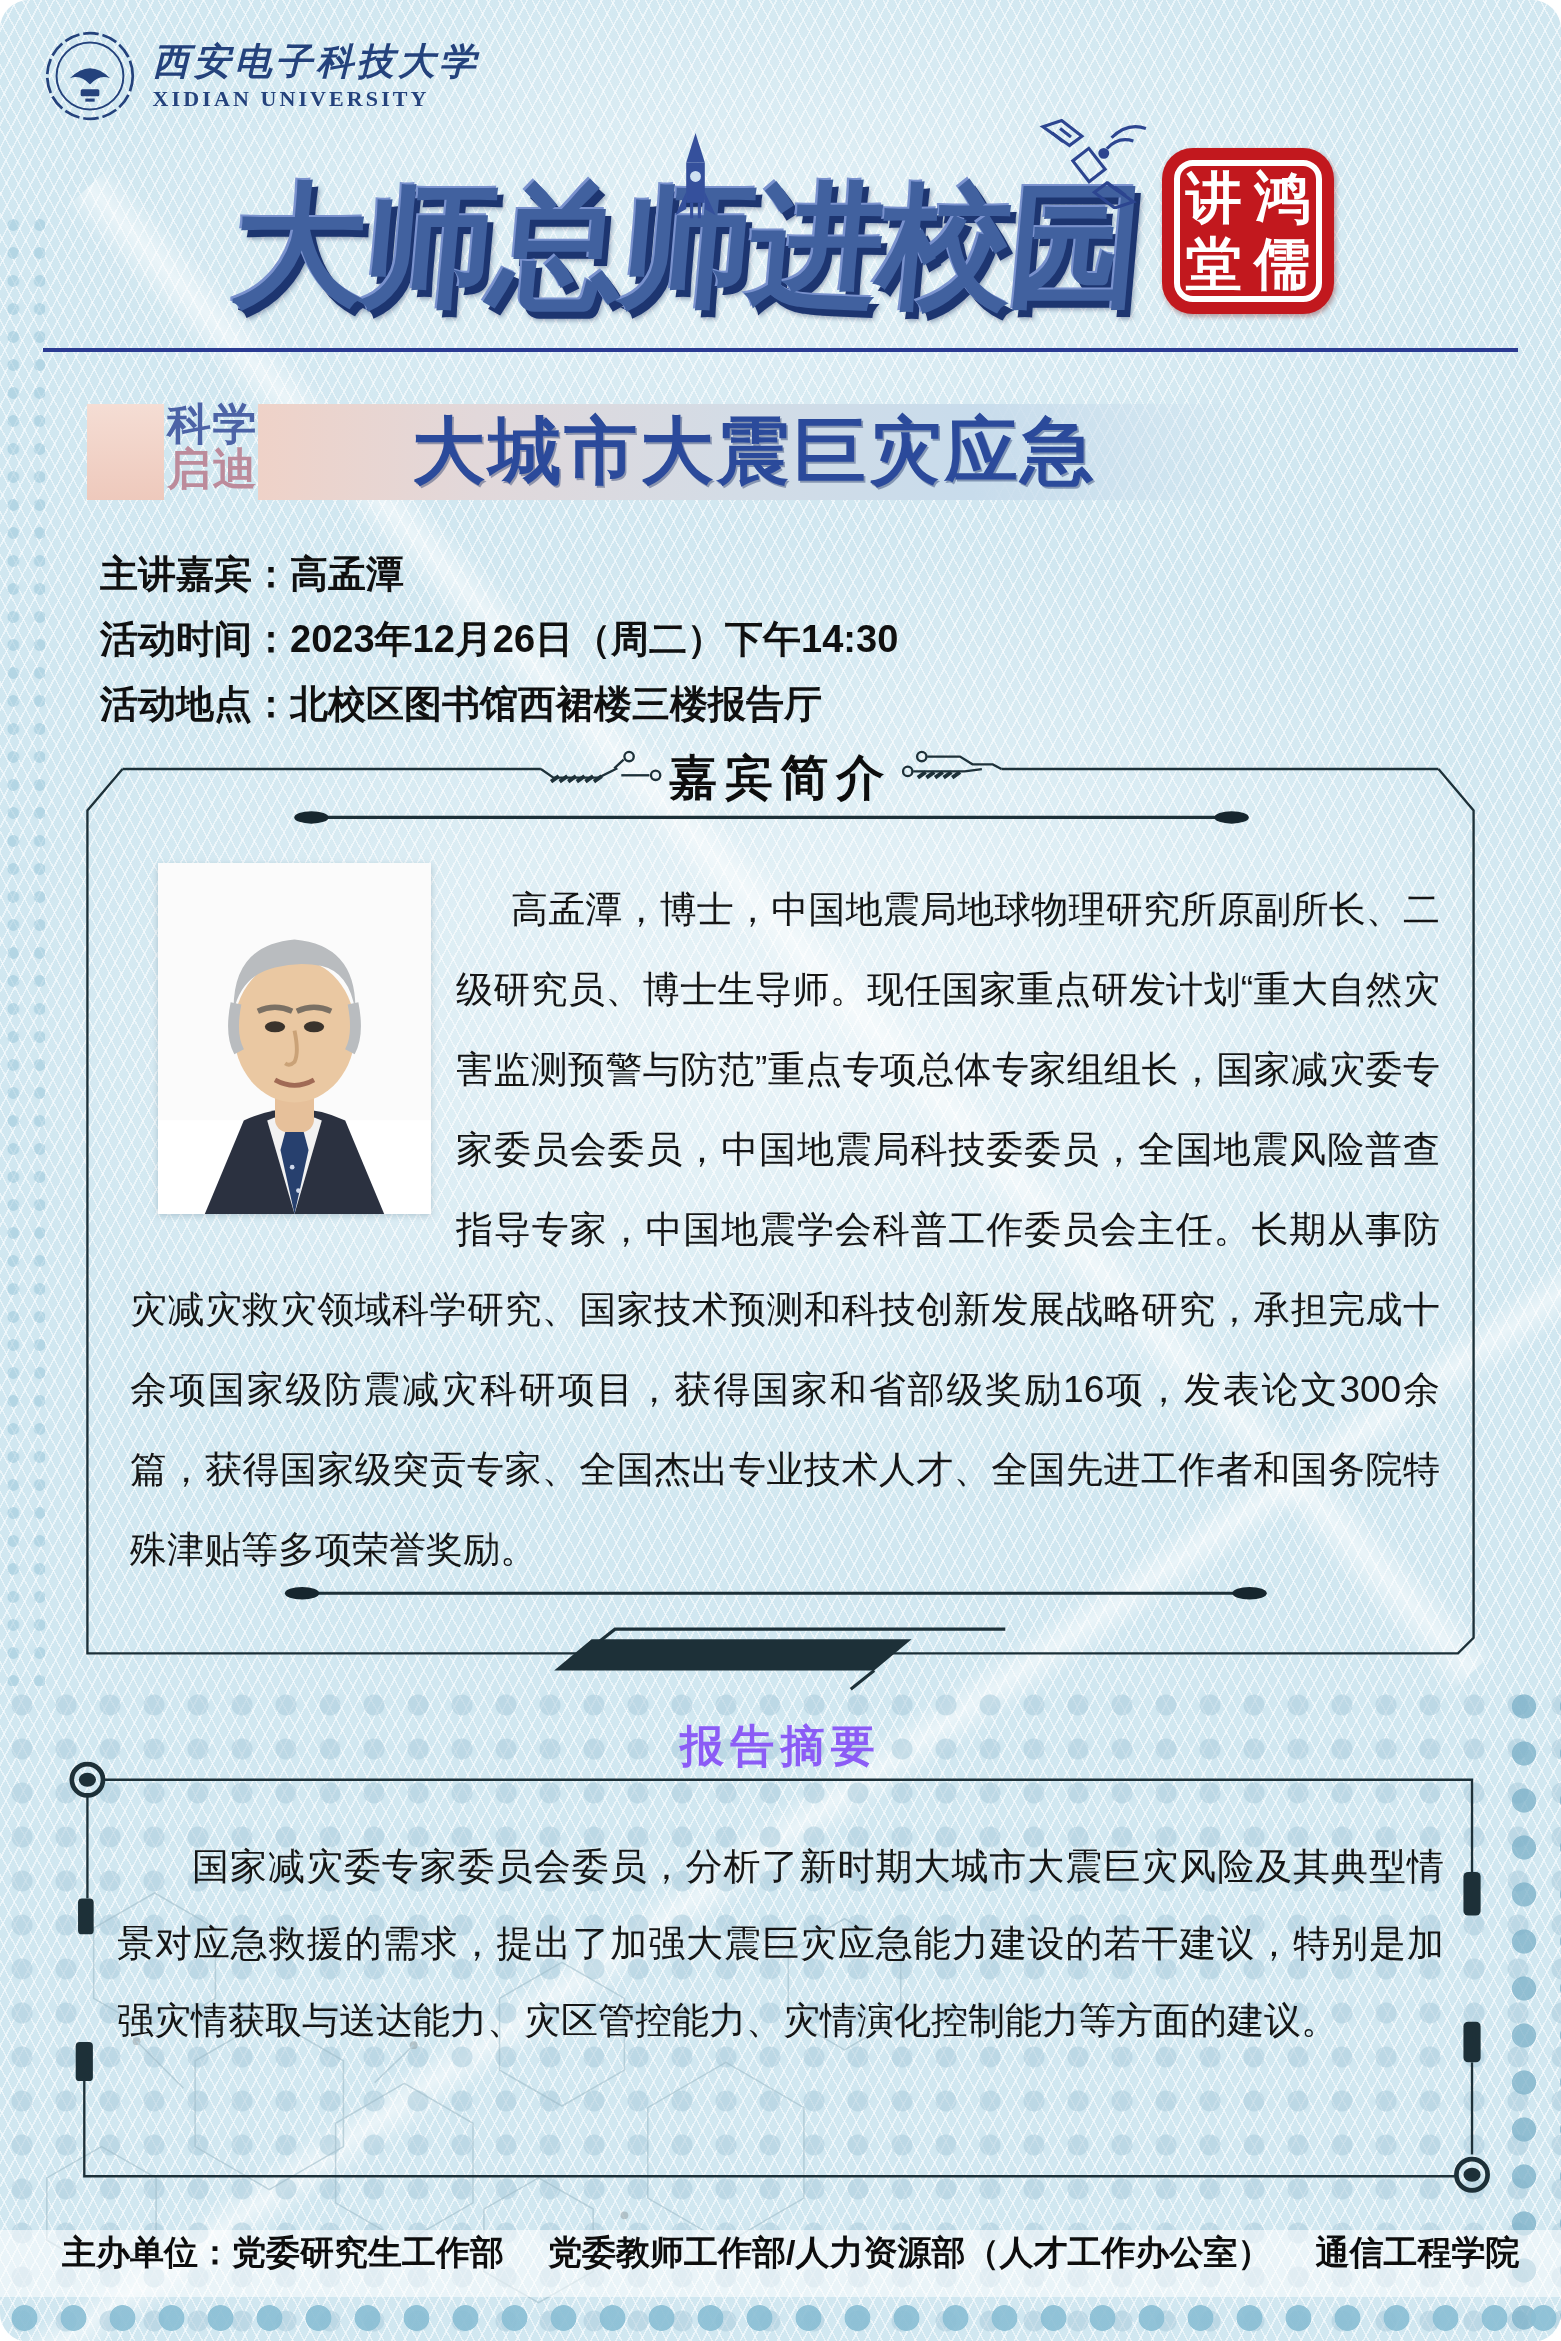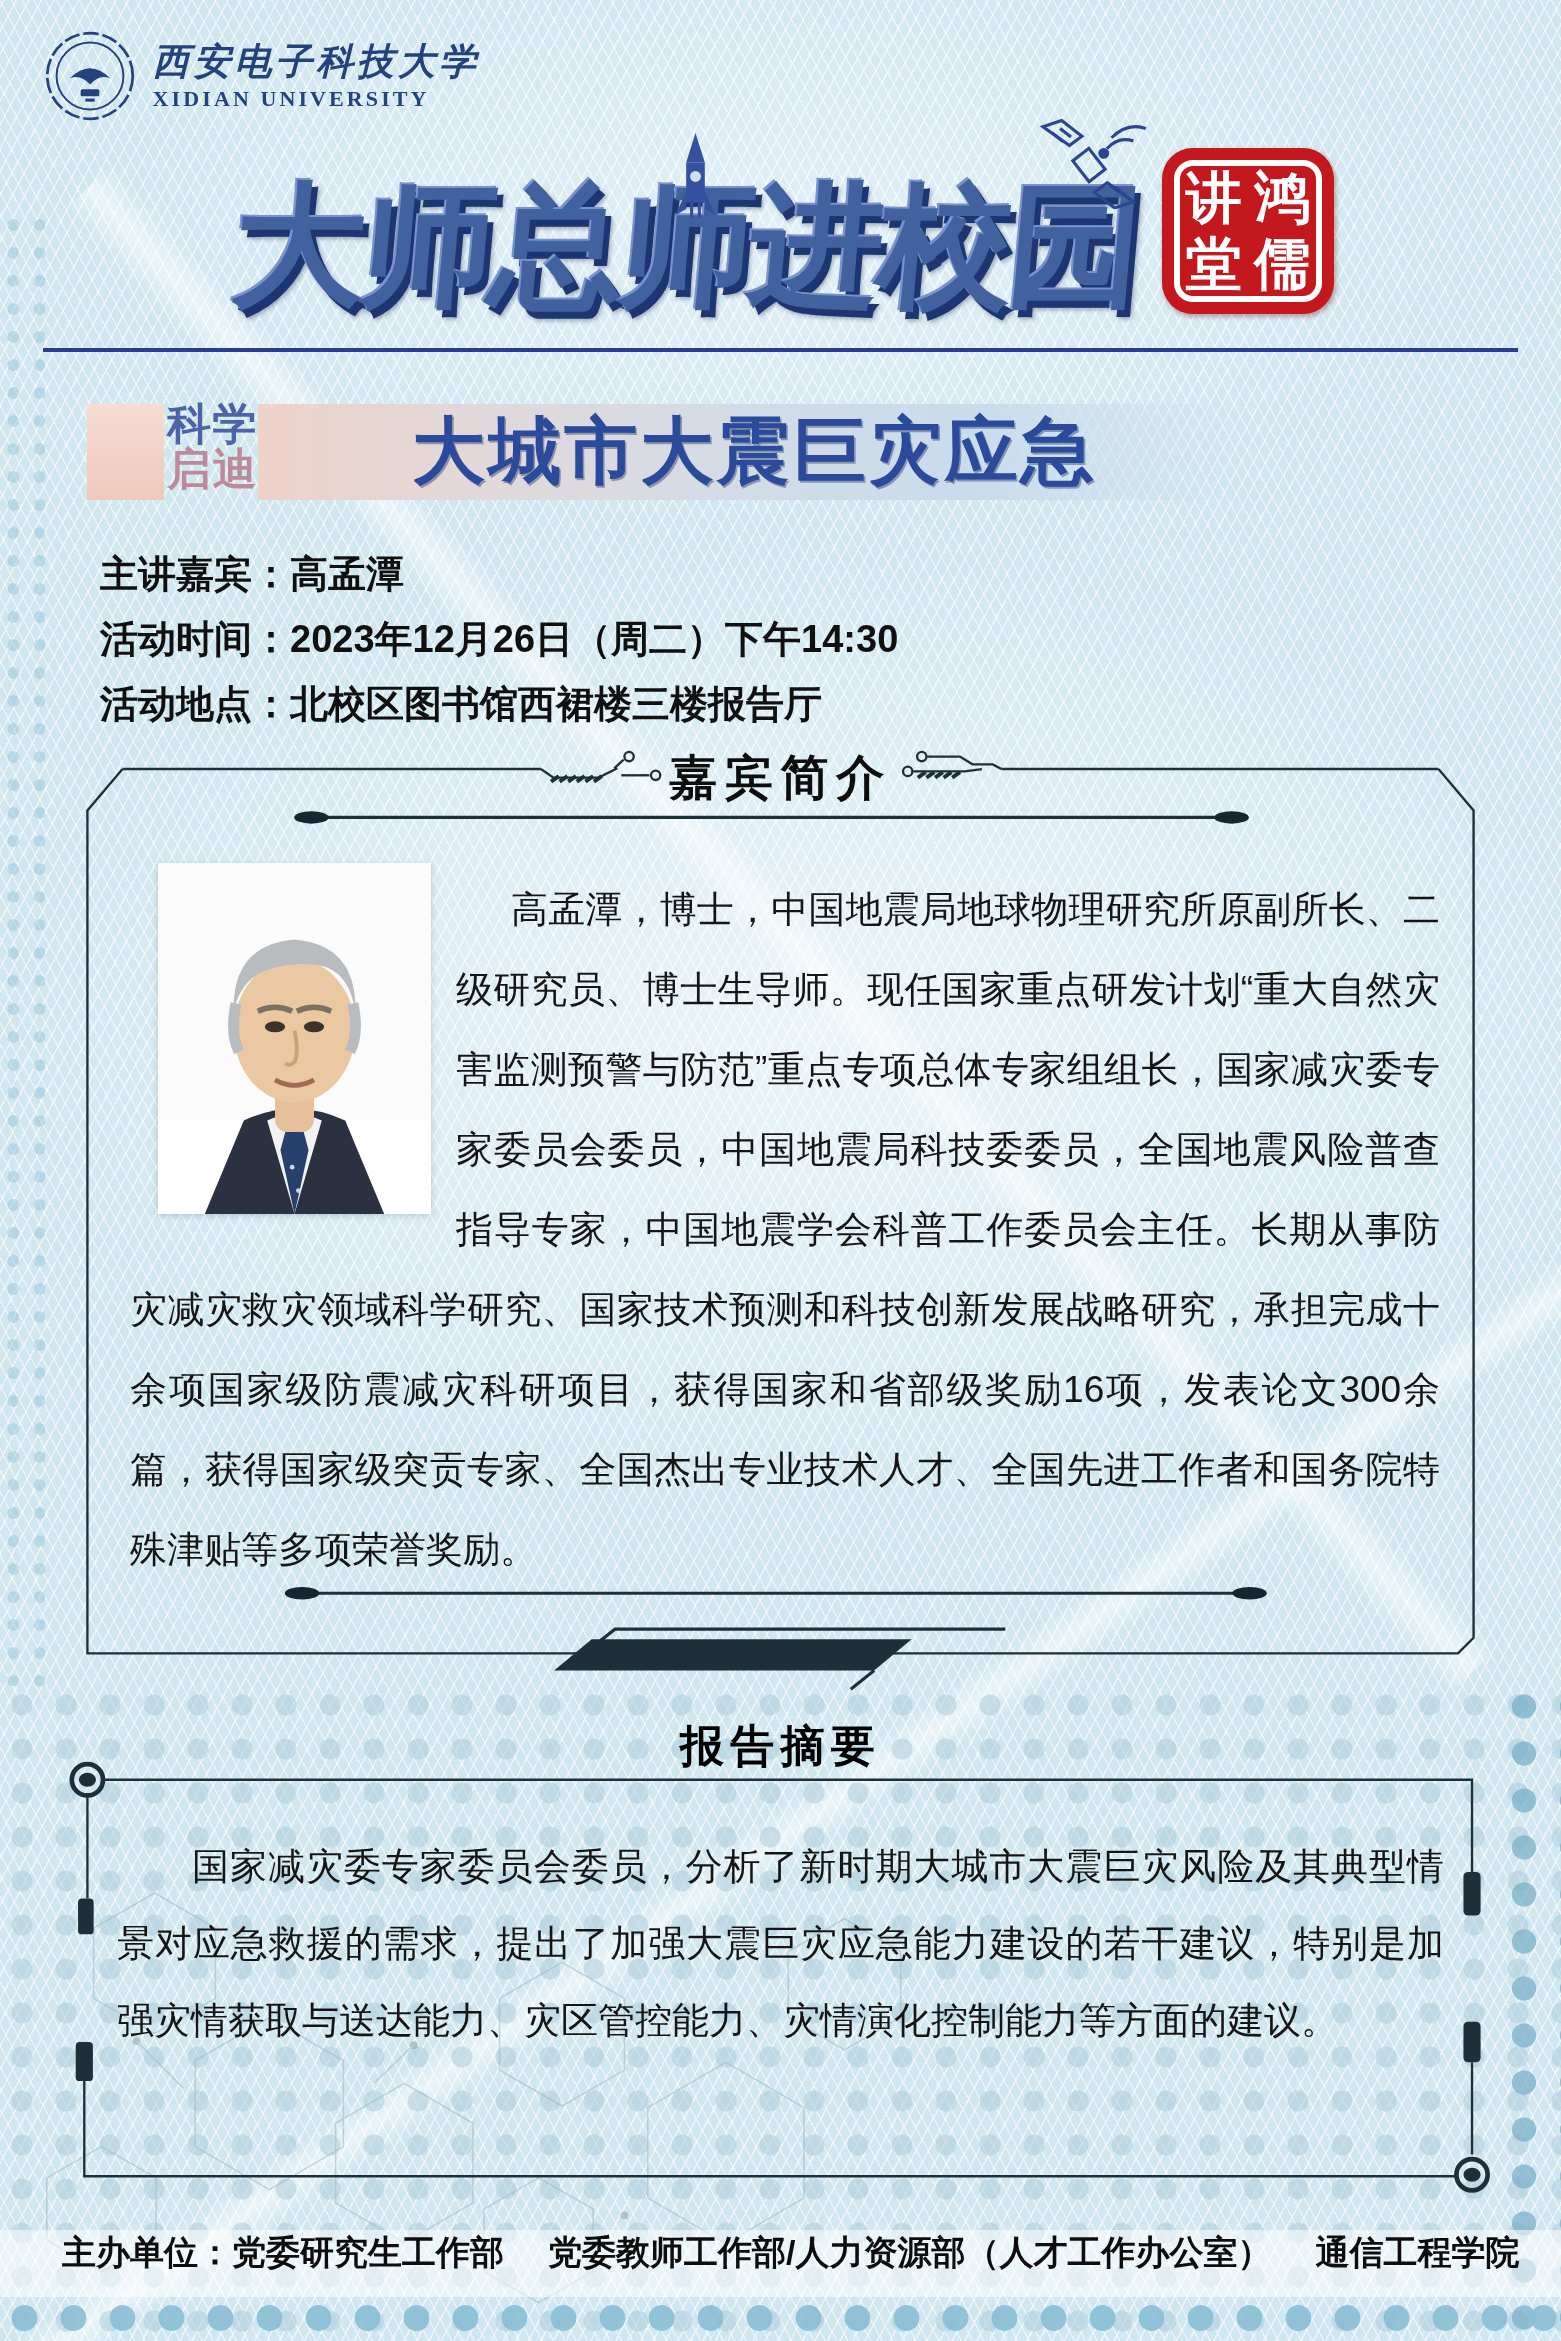--- a/index.html
+++ b/index.html
@@ -1,19 +1,20 @@
 <!DOCTYPE html>
 <html style="font-size:12.5px"><head>
 <meta charset="utf-8">
 <style>
   html,body{margin:0;padding:0;}
   .page{
     position:relative;width:1561px;height:2342px;overflow:hidden;
     font-family:"Liberation Sans",sans-serif;
     background:#daedf5;
+    border-radius:29px;
   }
   
   .bg-hatch{
     position:absolute;inset:0;z-index:0;
     background:
       repeating-linear-gradient(62deg, rgba(255,255,255,0) 0 8.6px, rgba(255,255,255,.55) 8.6px 10px),
       repeating-linear-gradient(-62deg, rgba(160,200,216,.16) 0 9.4px, rgba(255,255,255,.45) 9.4px 11px);
   }
   .bg-glow{
     position:absolute;inset:0;z-index:0;
@@ -93,21 +94,21 @@
   .section-title-guest{position:absolute;left:0;top:746px;width:1561px;text-align:center;z-index:3;
     font-size:48px;font-weight:900;color:#0d0d0d;letter-spacing:7.8px;}
   .guest-bio{position:absolute;left:117px;top:857px;width:1336px;z-index:3;}
   .guest-photo{
     float:left;width:273px;height:351px;margin:6.2px 25px 4.7px 41px;
     background:#fdfdfd;box-shadow:0 1.6px 6.2px rgba(90,120,140,.35);
   }
   .guest-bio p{margin:13px;font-size:37px;line-height:80px;color:#151515;text-align:justify;text-indent:55px;font-weight:500;}
   
   .section-title-abstract{position:absolute;left:0;top:1717px;width:1561px;text-align:center;z-index:3;
-    font-size:44px;font-weight:900;color:#000000;letter-spacing:6.2px;}
+    font-size:44px;font-weight:900;color:#8b5cf6;letter-spacing:6.2px;}
   .abstract-text{position:absolute;left:117px;top:1828px;width:1327px;z-index:3;
     font-size:37px;line-height:77px;color:#151515;text-align:justify;text-indent:75px;font-weight:500;}
   .abstract-text p{margin:0;}
   
   .footer-band{position:absolute;left:0;top:2230px;width:1561px;height:67px;z-index:2;background:rgba(255,255,255,.55);}
   .footer-line{position:absolute;left:62px;top:2230px;height:67px;z-index:3;display:flex;align-items:flex-start;
     font-size:34px;font-weight:900;color:#0d0d0d;white-space:nowrap;}
   .footer-line .org{margin-right:44px;}
   .footer-line .org:last-child{margin-right:12px;}
 </style>

